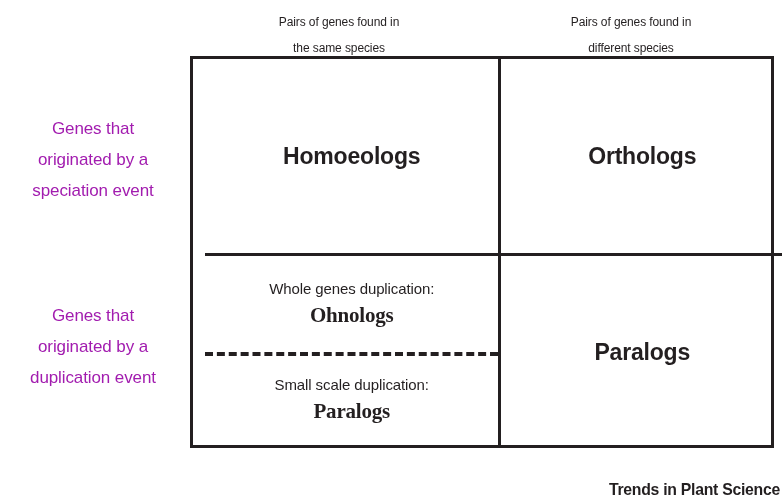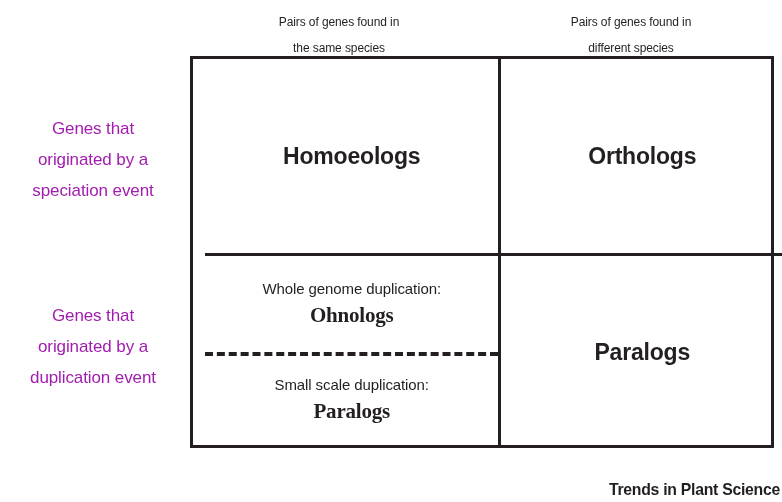--- a/index.html
+++ b/index.html
@@ -163,21 +163,21 @@
       <span class="cell-title">Orthologs</span>
     </div>
 
   </div>
 
   <div class="matrix-row" id="matrix-row-1">
 
     <div class="cell cell-left split-cell">
 
       <div class="split-half" id="split-half-top">
-        <span class="sub-caption">Whole genome duplication:</span>
+        <span class="sub-caption">Whole genes duplication:</span>
         <span class="sub-title">Ohnologs</span>
       </div>
 
       <div class="dashed-divider"></div>
 
       <div class="split-half" id="split-half-bottom">
         <span class="sub-caption">Small scale duplication:</span>
         <span class="sub-title">Paralogs</span>
       </div>
 

